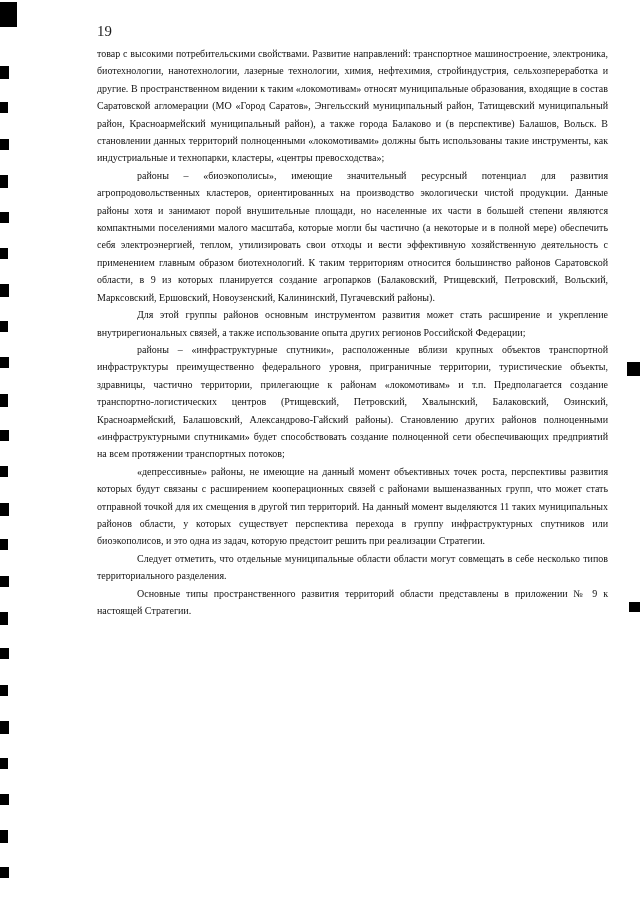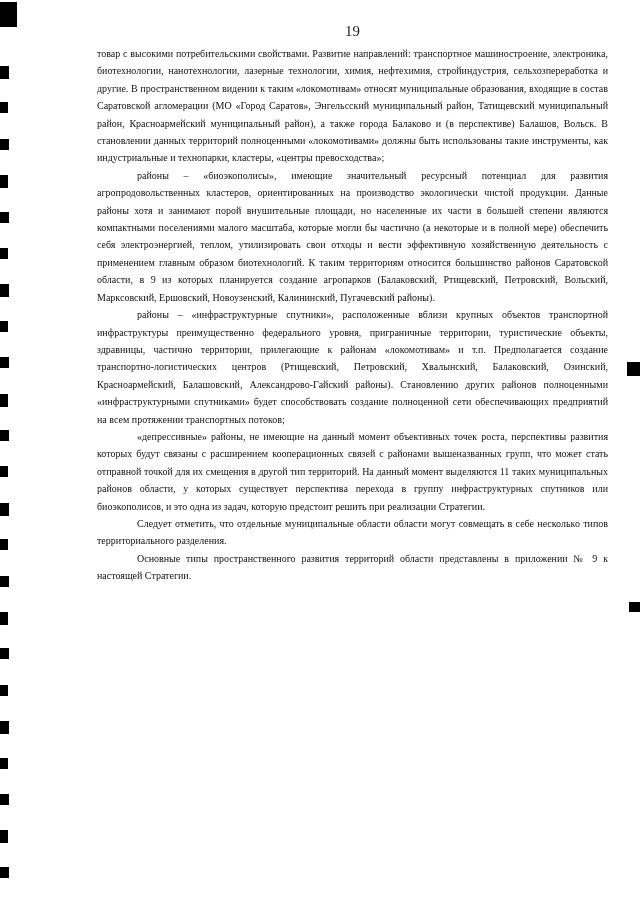--- a/index.html
+++ b/index.html
@@ -18,21 +18,20 @@
   .page {
     position: absolute;
     inset: 0;
     background: #ffffff;
   }
   .page-number {
     position: absolute;
     top: 23px;
     left: 97px;
     width: 511px;
-    text-align: center;
     font-size: 14.8px;
     color: #1a1a1a;
   }
   .text-block {
     position: absolute;
     top: 45px;
     left: 97px;
     width: 511px;
     font-size: 10px;
     line-height: 17.4px;
@@ -53,20 +52,21 @@
 </style>
 </head>
 <body>
 
 <div class="page">
   <div class="page-number">19</div>
 
   <div class="text-block" id="text-block">
       <p class="para">товар с высокими потребительскими свойствами. Развитие направлений: транспортное машиностроение, электроника, биотехнологии, нанотехнологии, лазерные технологии, химия, нефтехимия, стройиндустрия, сельхозпереработка и другие. В пространственном видении к таким «локомотивам» относят муниципальные образования, входящие в состав Саратовской агломерации (МО «Город Саратов», Энгельсский муниципальный район, Татищевский муниципальный район, Красноармейский муниципальный район), а также города Балаково и (в перспективе) Балашов, Вольск. В становлении данных территорий полноценными «локомотивами» должны быть использованы такие инструменты, как индустриальные и технопарки, кластеры, «центры превосходства»;</p>
       <p class="para indent">районы – «биоэкополисы», имеющие значительный ресурсный потенциал для развития агропродовольственных кластеров, ориентированных на производство экологически чистой продукции. Данные районы хотя и занимают порой внушительные площади, но населенные их части в большей степени являются компактными поселениями малого масштаба, которые могли бы частично (а некоторые и в полной мере) обеспечить себя электроэнергией, теплом, утилизировать свои отходы и вести эффективную хозяйственную деятельность с применением главным образом биотехнологий. К таким территориям относится большинство районов Саратовской области, в 9 из которых планируется создание агропарков (Балаковский, Ртищевский, Петровский, Вольский, Марксовский, Ершовский, Новоузенский, Калининский, Пугачевский районы).</p>
+      <p class="para indent">Для этой группы районов основным инструментом развития может стать расширение и укрепление внутрирегиональных связей, а также использование опыта других регионов Российской Федерации;</p>
       <p class="para indent">районы – «инфраструктурные спутники», расположенные вблизи крупных объектов транспортной инфраструктуры преимущественно федерального уровня, приграничные территории, туристические объекты, здравницы, частично территории, прилегающие к районам «локомотивам» и т.п. Предполагается создание транспортно-логистических центров (Ртищевский, Петровский, Хвалынский, Балаковский, Озинский, Красноармейский, Балашовский, Александрово-Гайский районы). Становлению других районов полноценными «инфраструктурными спутниками» будет способствовать создание полноценной сети обеспечивающих предприятий на всем протяжении транспортных потоков;</p>
       <p class="para indent">«депрессивные» районы, не имеющие на данный момент объективных точек роста, перспективы развития которых будут связаны с расширением кооперационных связей с районами вышеназванных групп, что может стать отправной точкой для их смещения в другой тип территорий. На данный момент выделяются 11 таких муниципальных районов области, у которых существует перспектива перехода в группу инфраструктурных спутников или биоэкополисов, и это одна из задач, которую предстоит решить при реализации Стратегии.</p>
       <p class="para indent">Следует отметить, что отдельные муниципальные области области могут совмещать в себе несколько типов территориального разделения.</p>
       <p class="para indent">Основные типы пространственного развития территорий области представлены в приложении № 9 к настоящей Стратегии.</p>
     </div>
 
   <div id="artifacts">
       <div class="mark" style="left: 0px; top: 2px; width: 17px; height: 25px;"></div>
       <div class="mark" style="left: 0px; top: 66px; width: 9px; height: 13px;"></div>
       <div class="mark" style="left: 0px; top: 102px; width: 8px; height: 11px;"></div>

